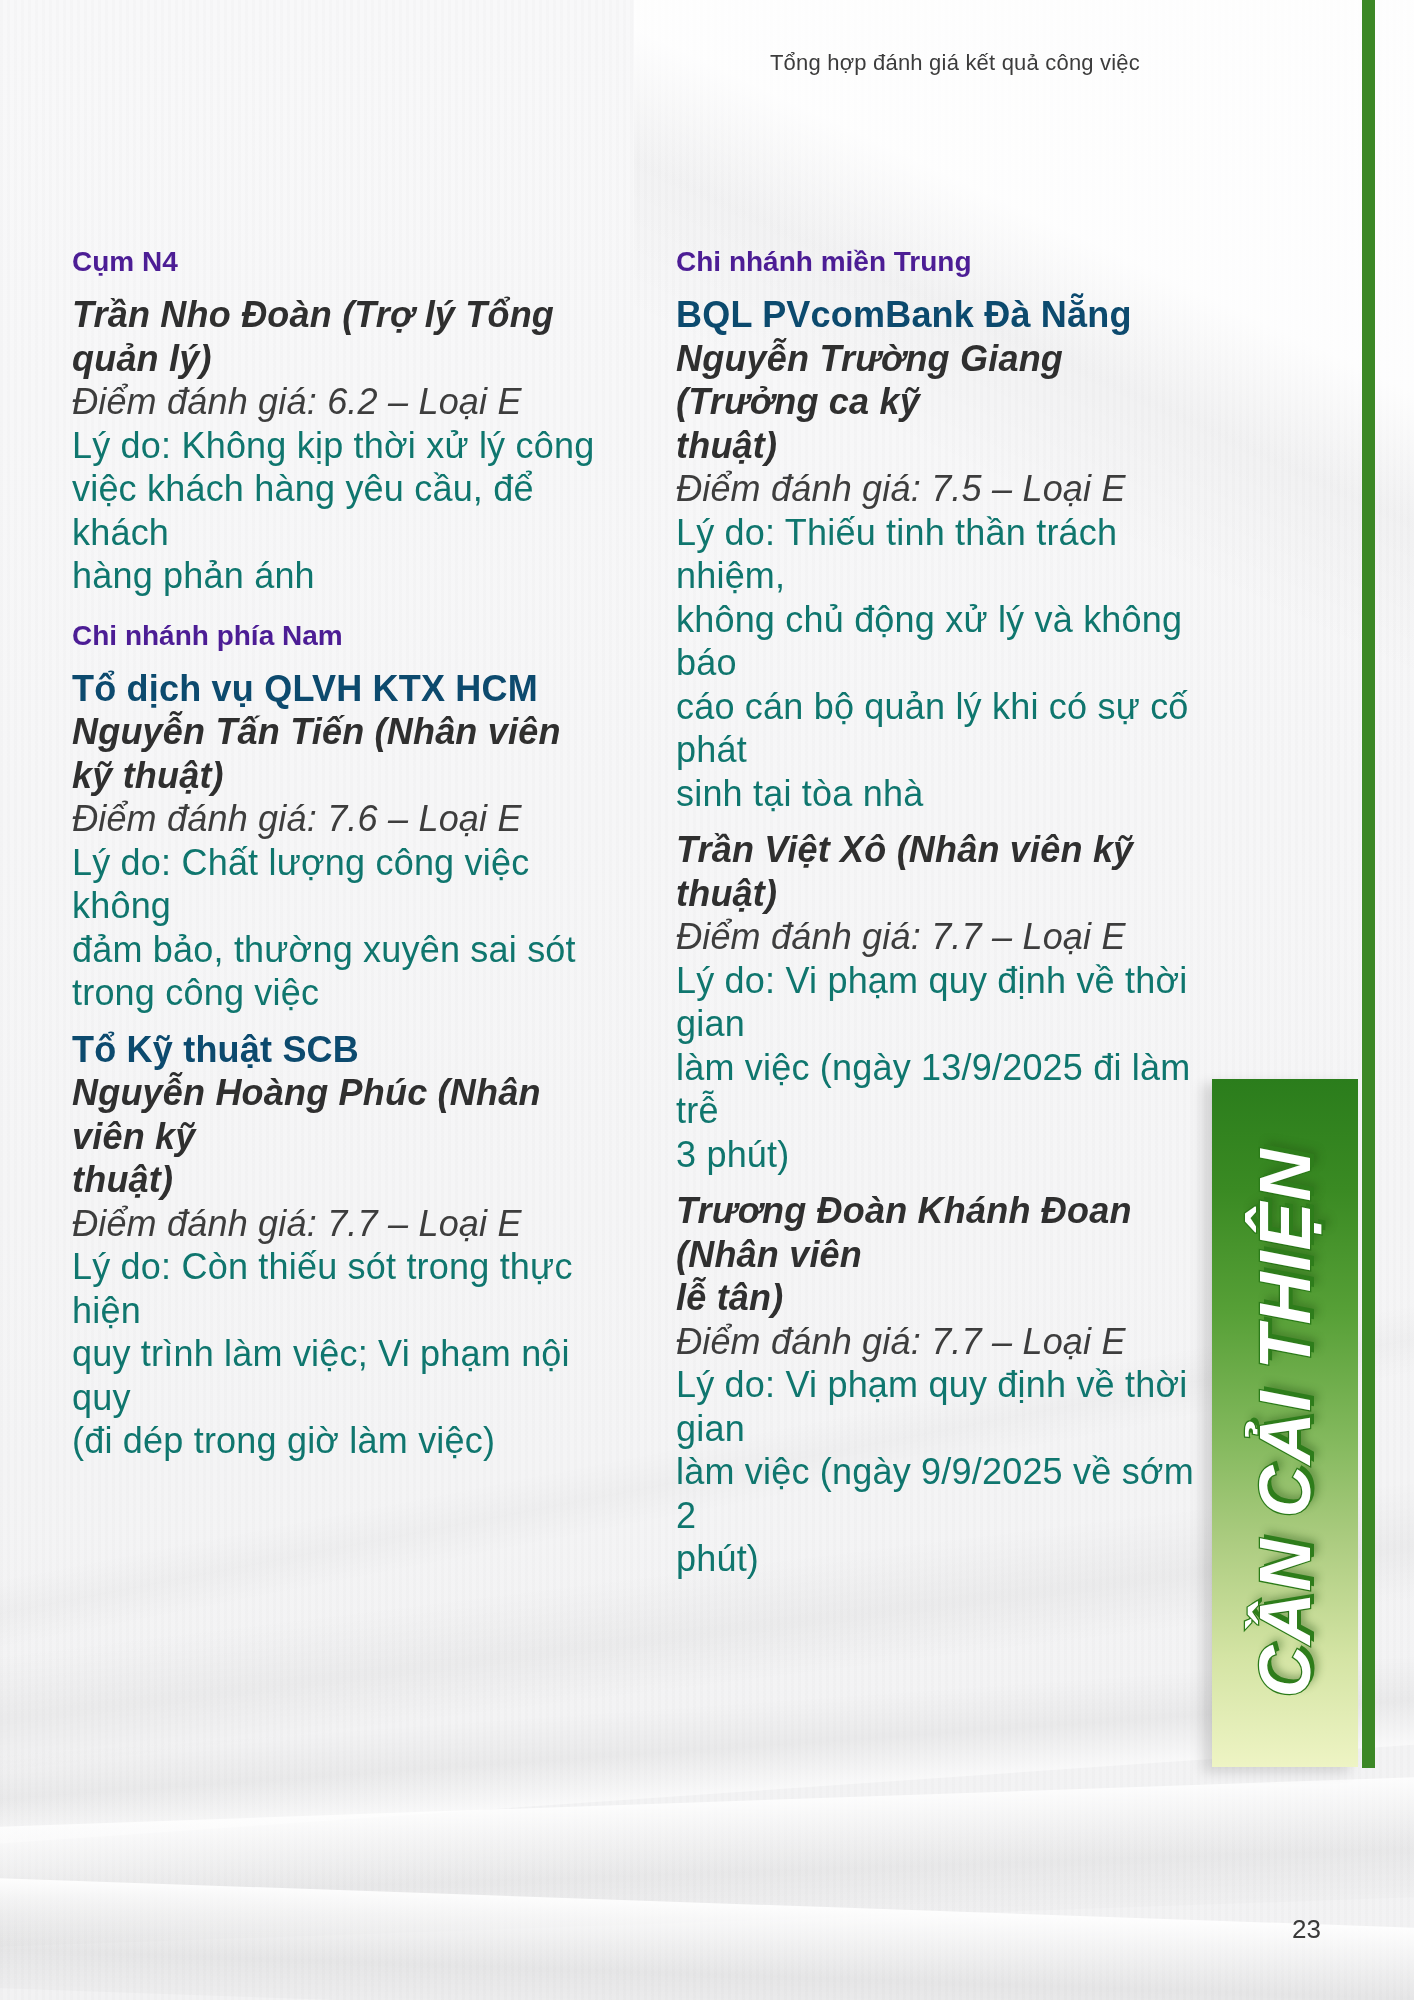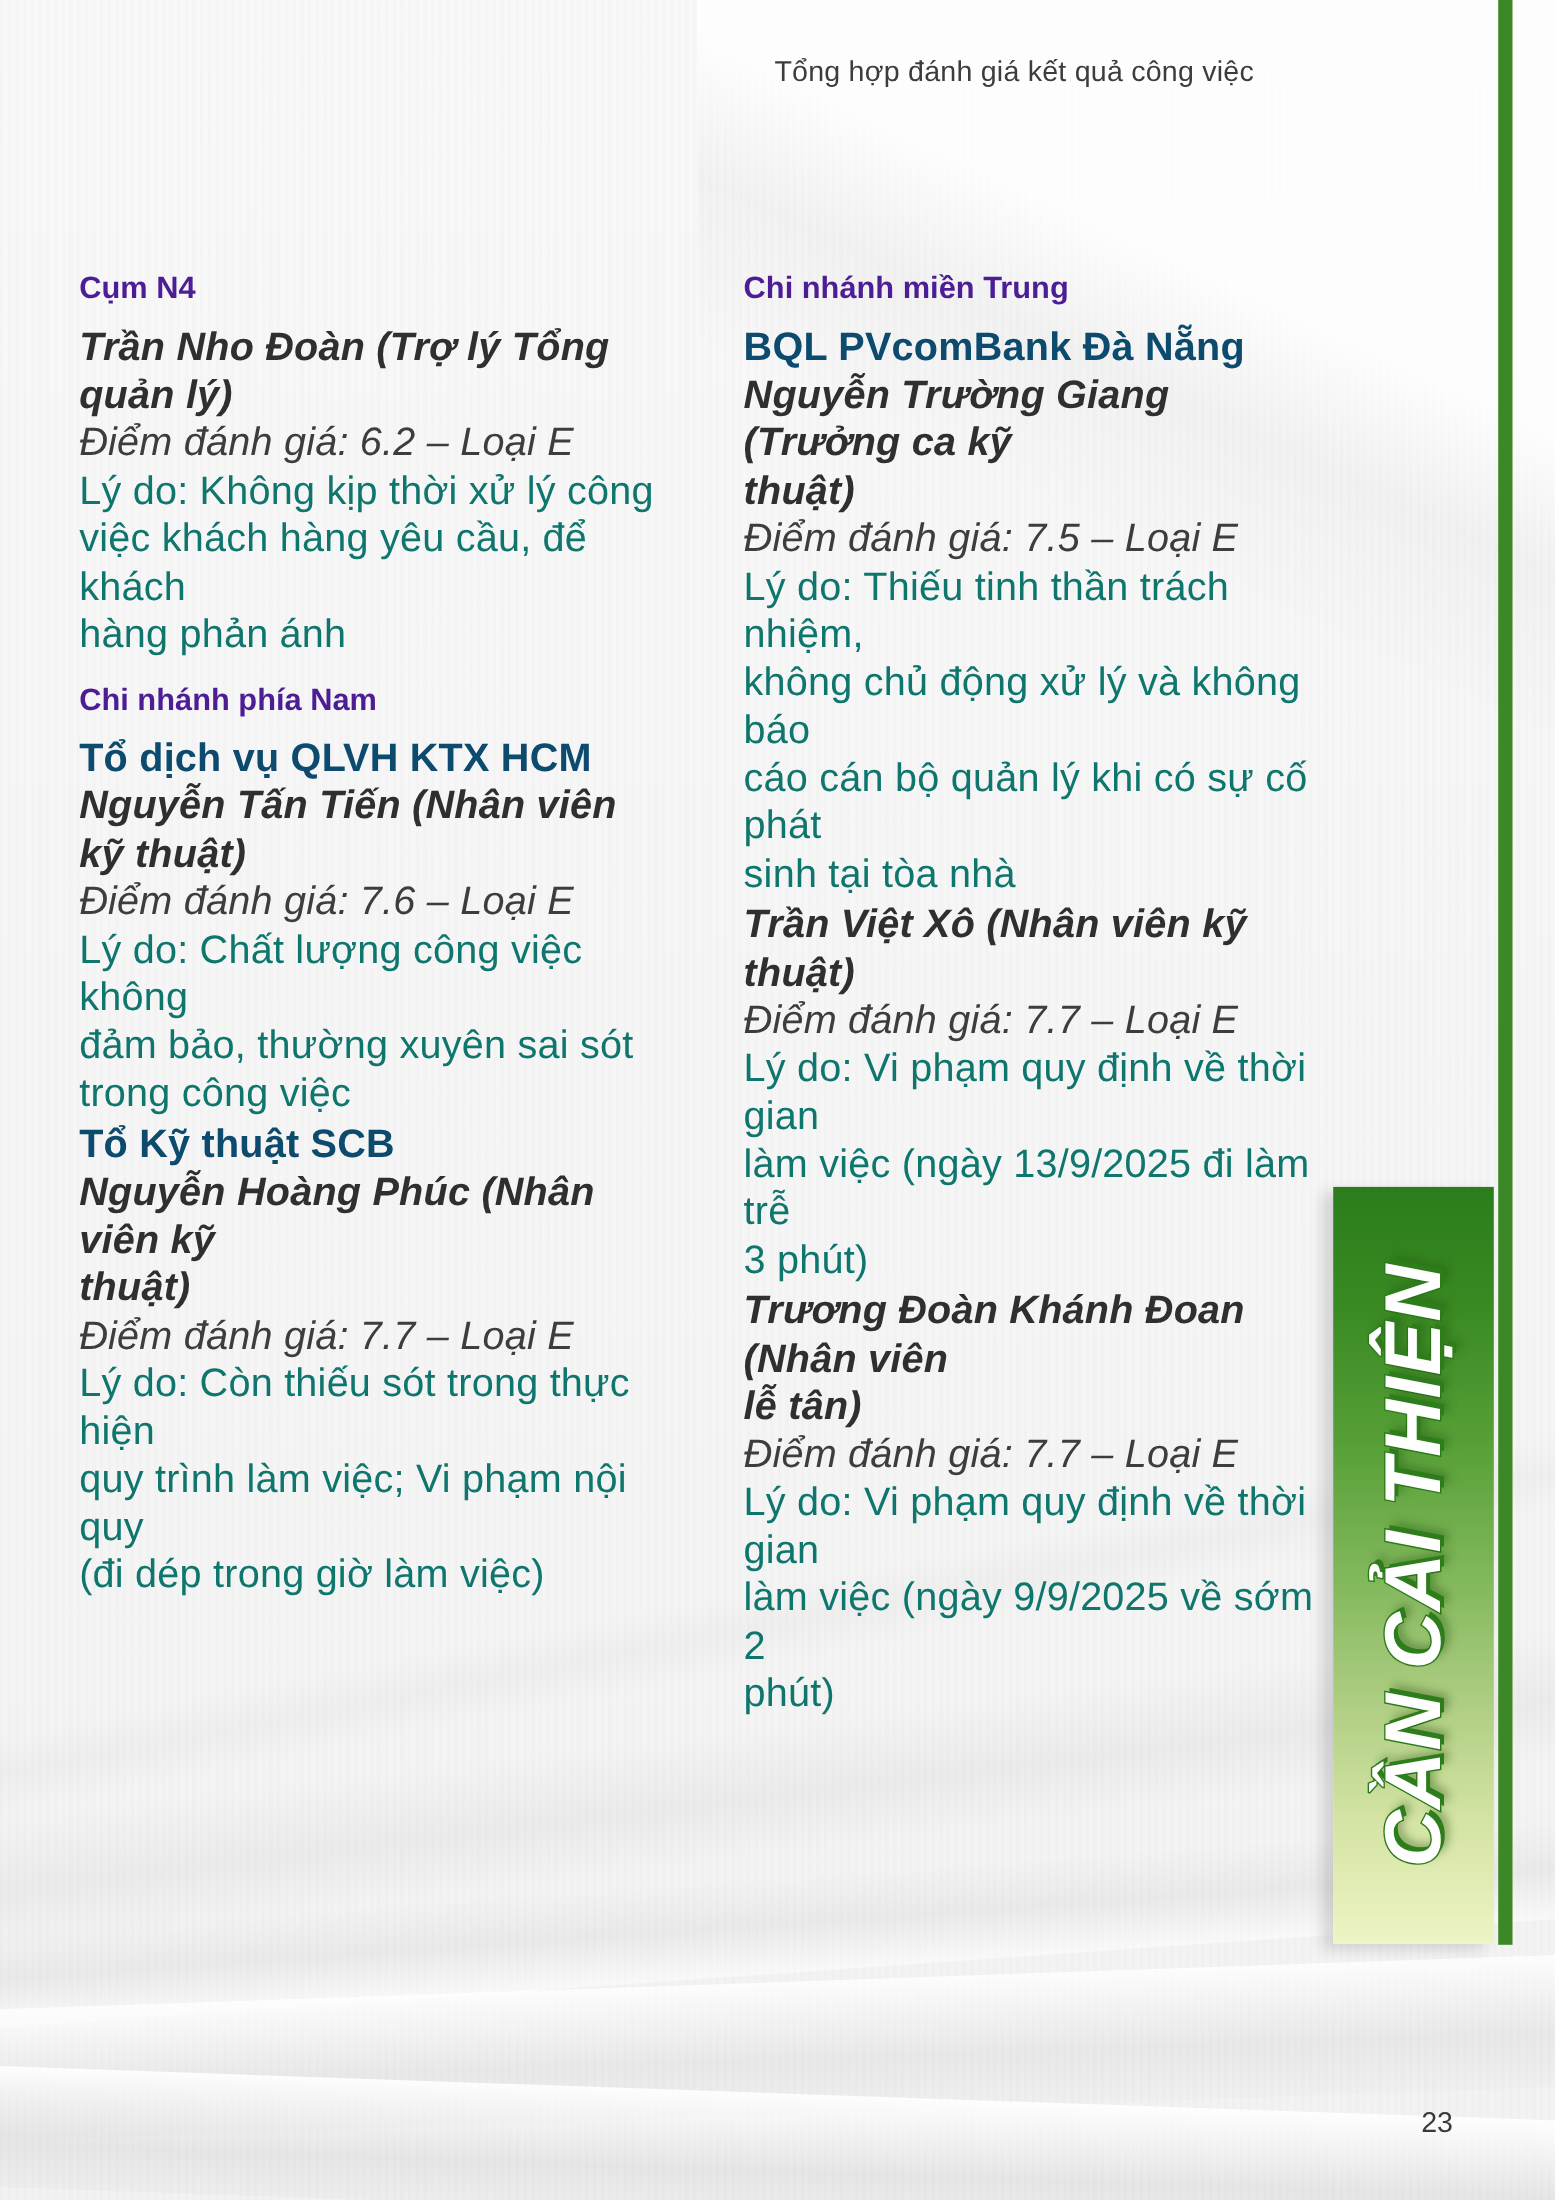--- a/index.html
+++ b/index.html
@@ -28,21 +28,21 @@
     background:linear-gradient(180deg,rgba(0,0,0,0.00),rgba(0,0,0,0.04) 50%,rgba(255,255,255,0.5));}
   .sw3{top:1800px;height:120px;transform:rotate(-2deg);
     background:linear-gradient(180deg,rgba(255,255,255,0.8),rgba(0,0,0,0.045) 60%,rgba(0,0,0,0.01));}
   .sw4{top:1905px;height:110px;transform:rotate(2deg);
     background:linear-gradient(180deg,rgba(255,255,255,0.9),rgba(0,0,0,0.05) 65%,rgba(0,0,0,0.02));}
   .sw5{top:1430px;height:70px;transform:rotate(-11deg);
     background:linear-gradient(180deg,rgba(0,0,0,0.0),rgba(0,0,0,0.022),rgba(0,0,0,0.0));}
 
   .page-header{
     position:absolute;top:50px;right:274px;
-    font-size:26px;color:#3c3c3c;letter-spacing:0.2px;
+    font-size:22px;color:#3c3c3c;letter-spacing:0.2px;
   }
 
   .edge-stripe{
     position:absolute;top:0;left:1362px;width:13px;height:1768px;
     background:#3c8826;
   }
 
   .side-banner{
     position:absolute;left:1212px;top:1079px;width:146px;height:688px;
     background:linear-gradient(180deg,#2b7d1c 0%,#3a8a23 16%,#57a037 34%,#82b85c 52%,#aecd82 68%,#d4e4a4 84%,#eef4c4 100%);
@@ -65,21 +65,21 @@
   .col-0{left:72px;width:532px;}
   .col-1{left:676px;width:538px;}
 
   .section{margin:0;}
   .section + .section{margin-top:0;}
   .heading{
     margin:0 0 10px 0;font-size:28px;font-weight:bold;color:#4c1d95;
     line-height:43px;
   }
   .section:not(:first-child) .heading{margin-top:16px;}
-  .entry{margin-top:3px;}
+  .entry{margin-top:13px;}
   .entry:first-child{margin-top:0;}
   .entry p{margin:0;font-size:36px;line-height:43.5px;white-space:pre-line;letter-spacing:0.2px;}
   .unit{font-weight:bold;color:#0c4a6e;}
   .person{font-weight:bold;font-style:italic;color:#2f2f2f;}
   .score{font-style:italic;color:#3d3d3d;}
   .reason{color:#0f766e;}
 
   .page-number{
     position:absolute;left:1292px;top:1914px;
     font-size:26px;color:#3a3a3a;

